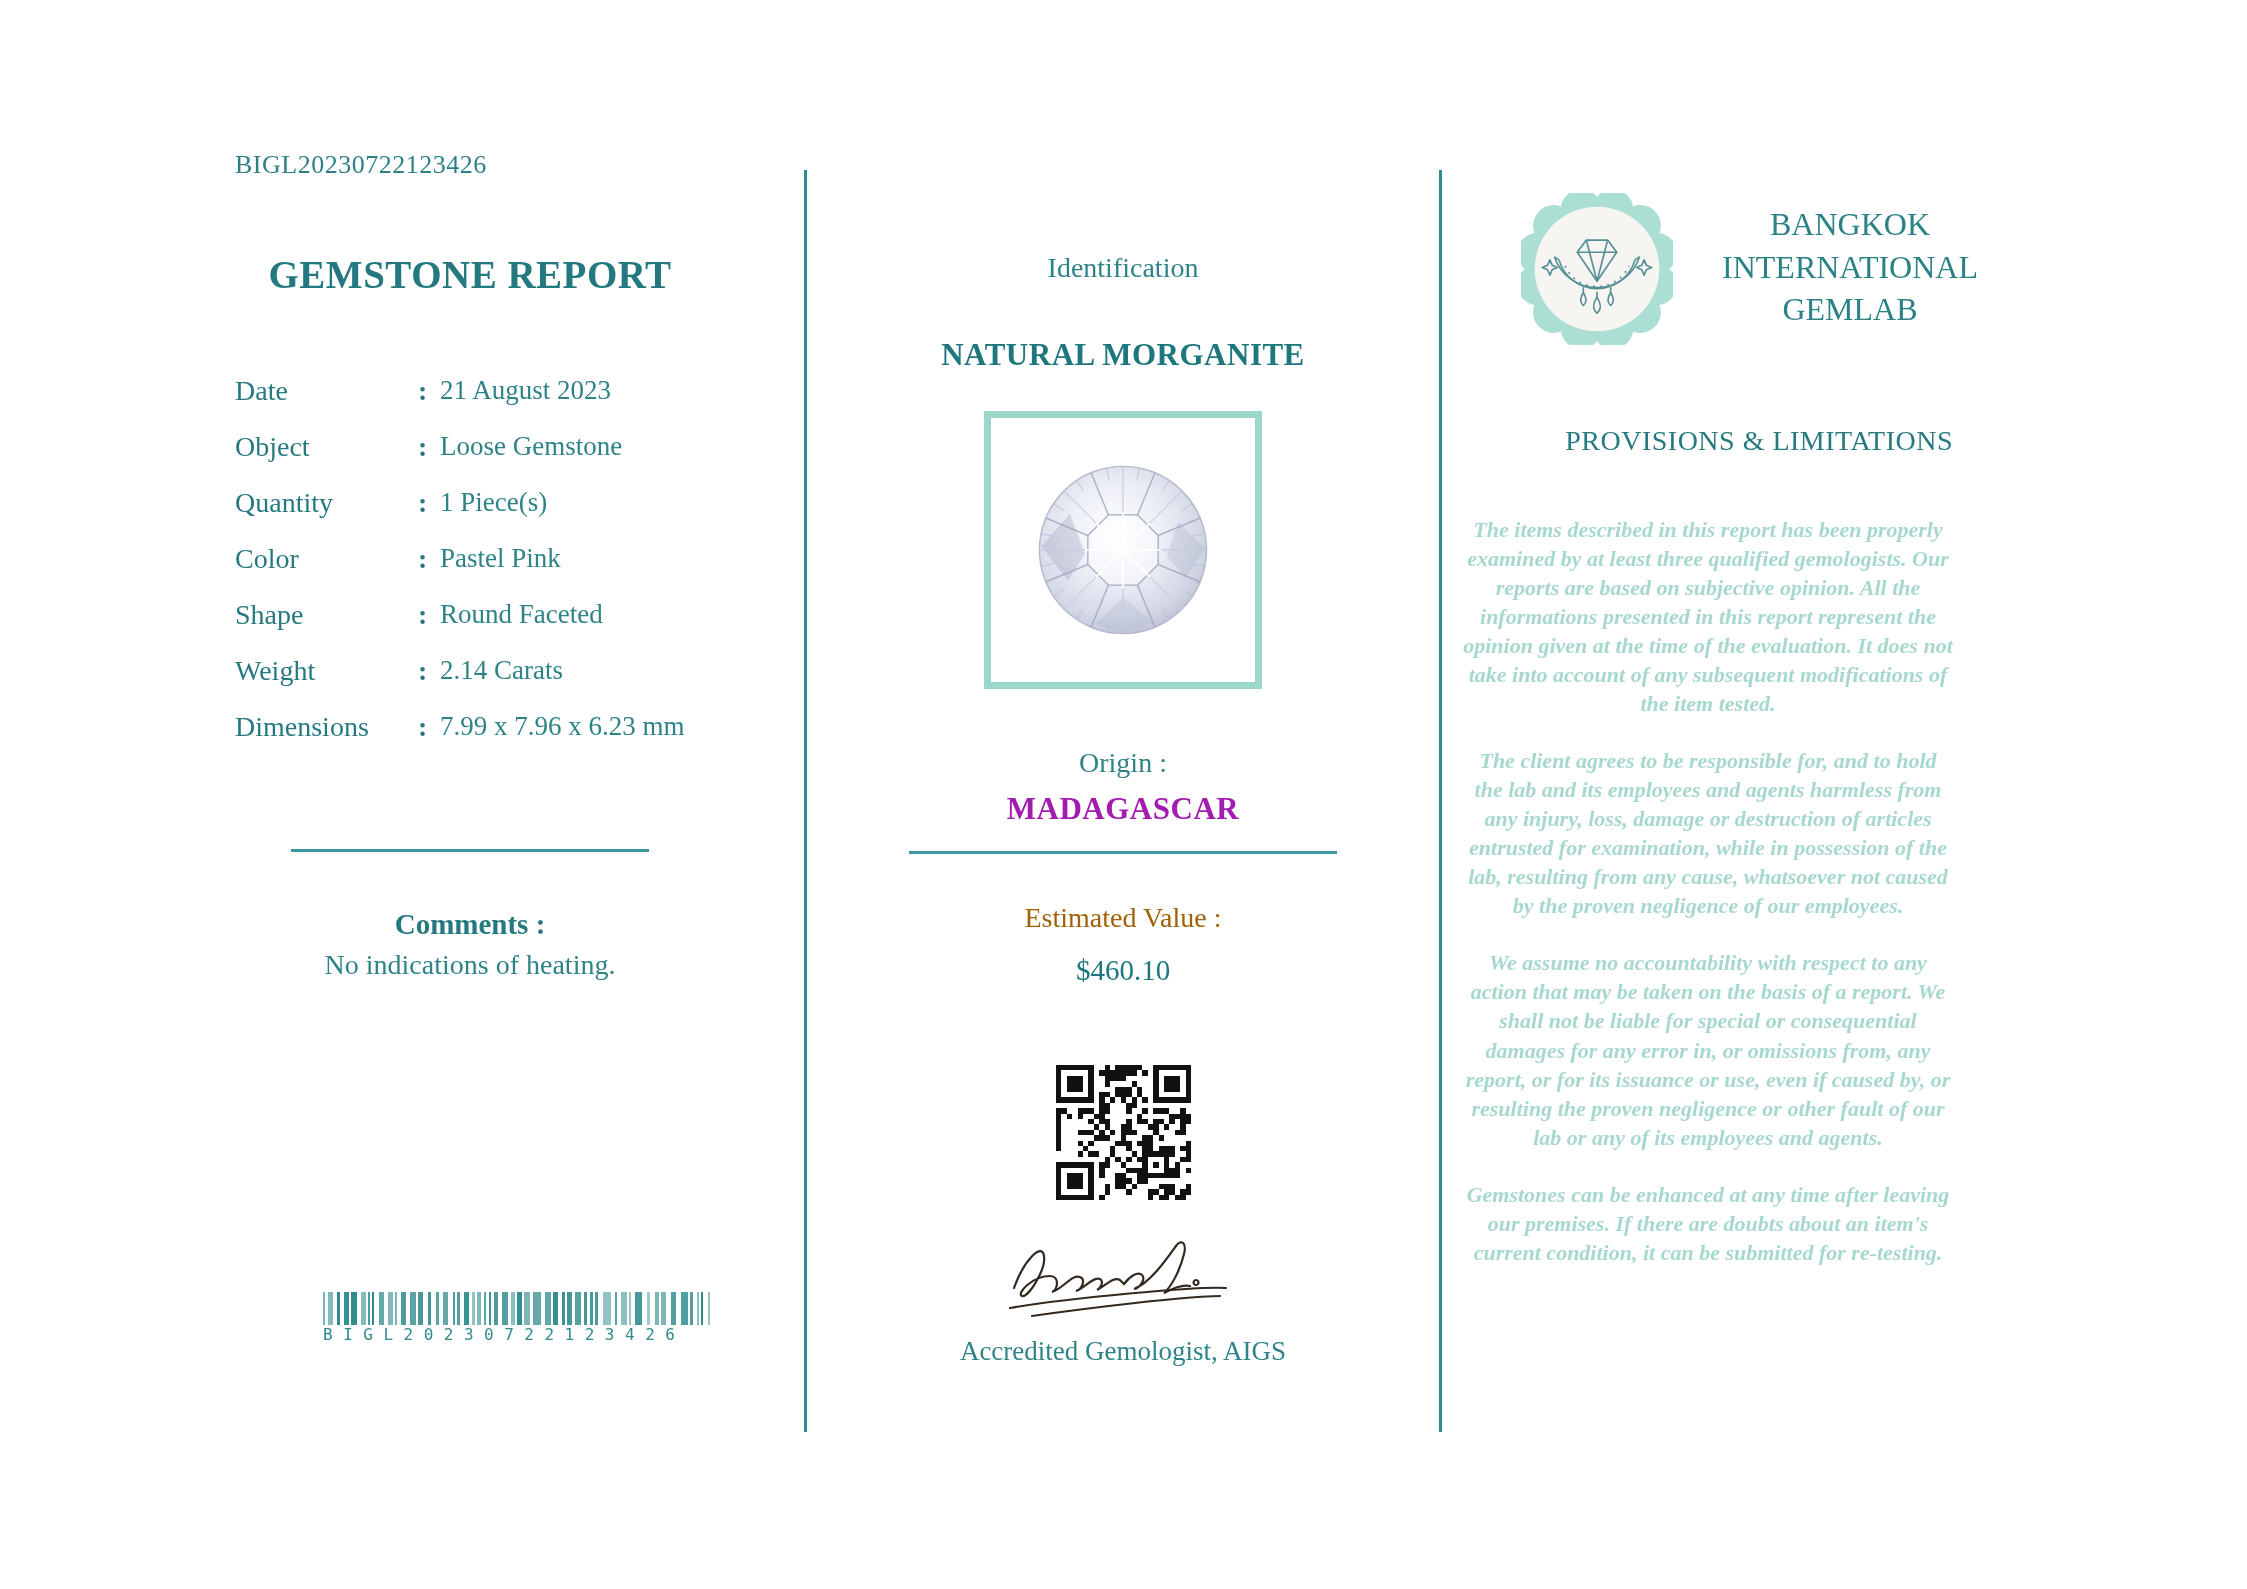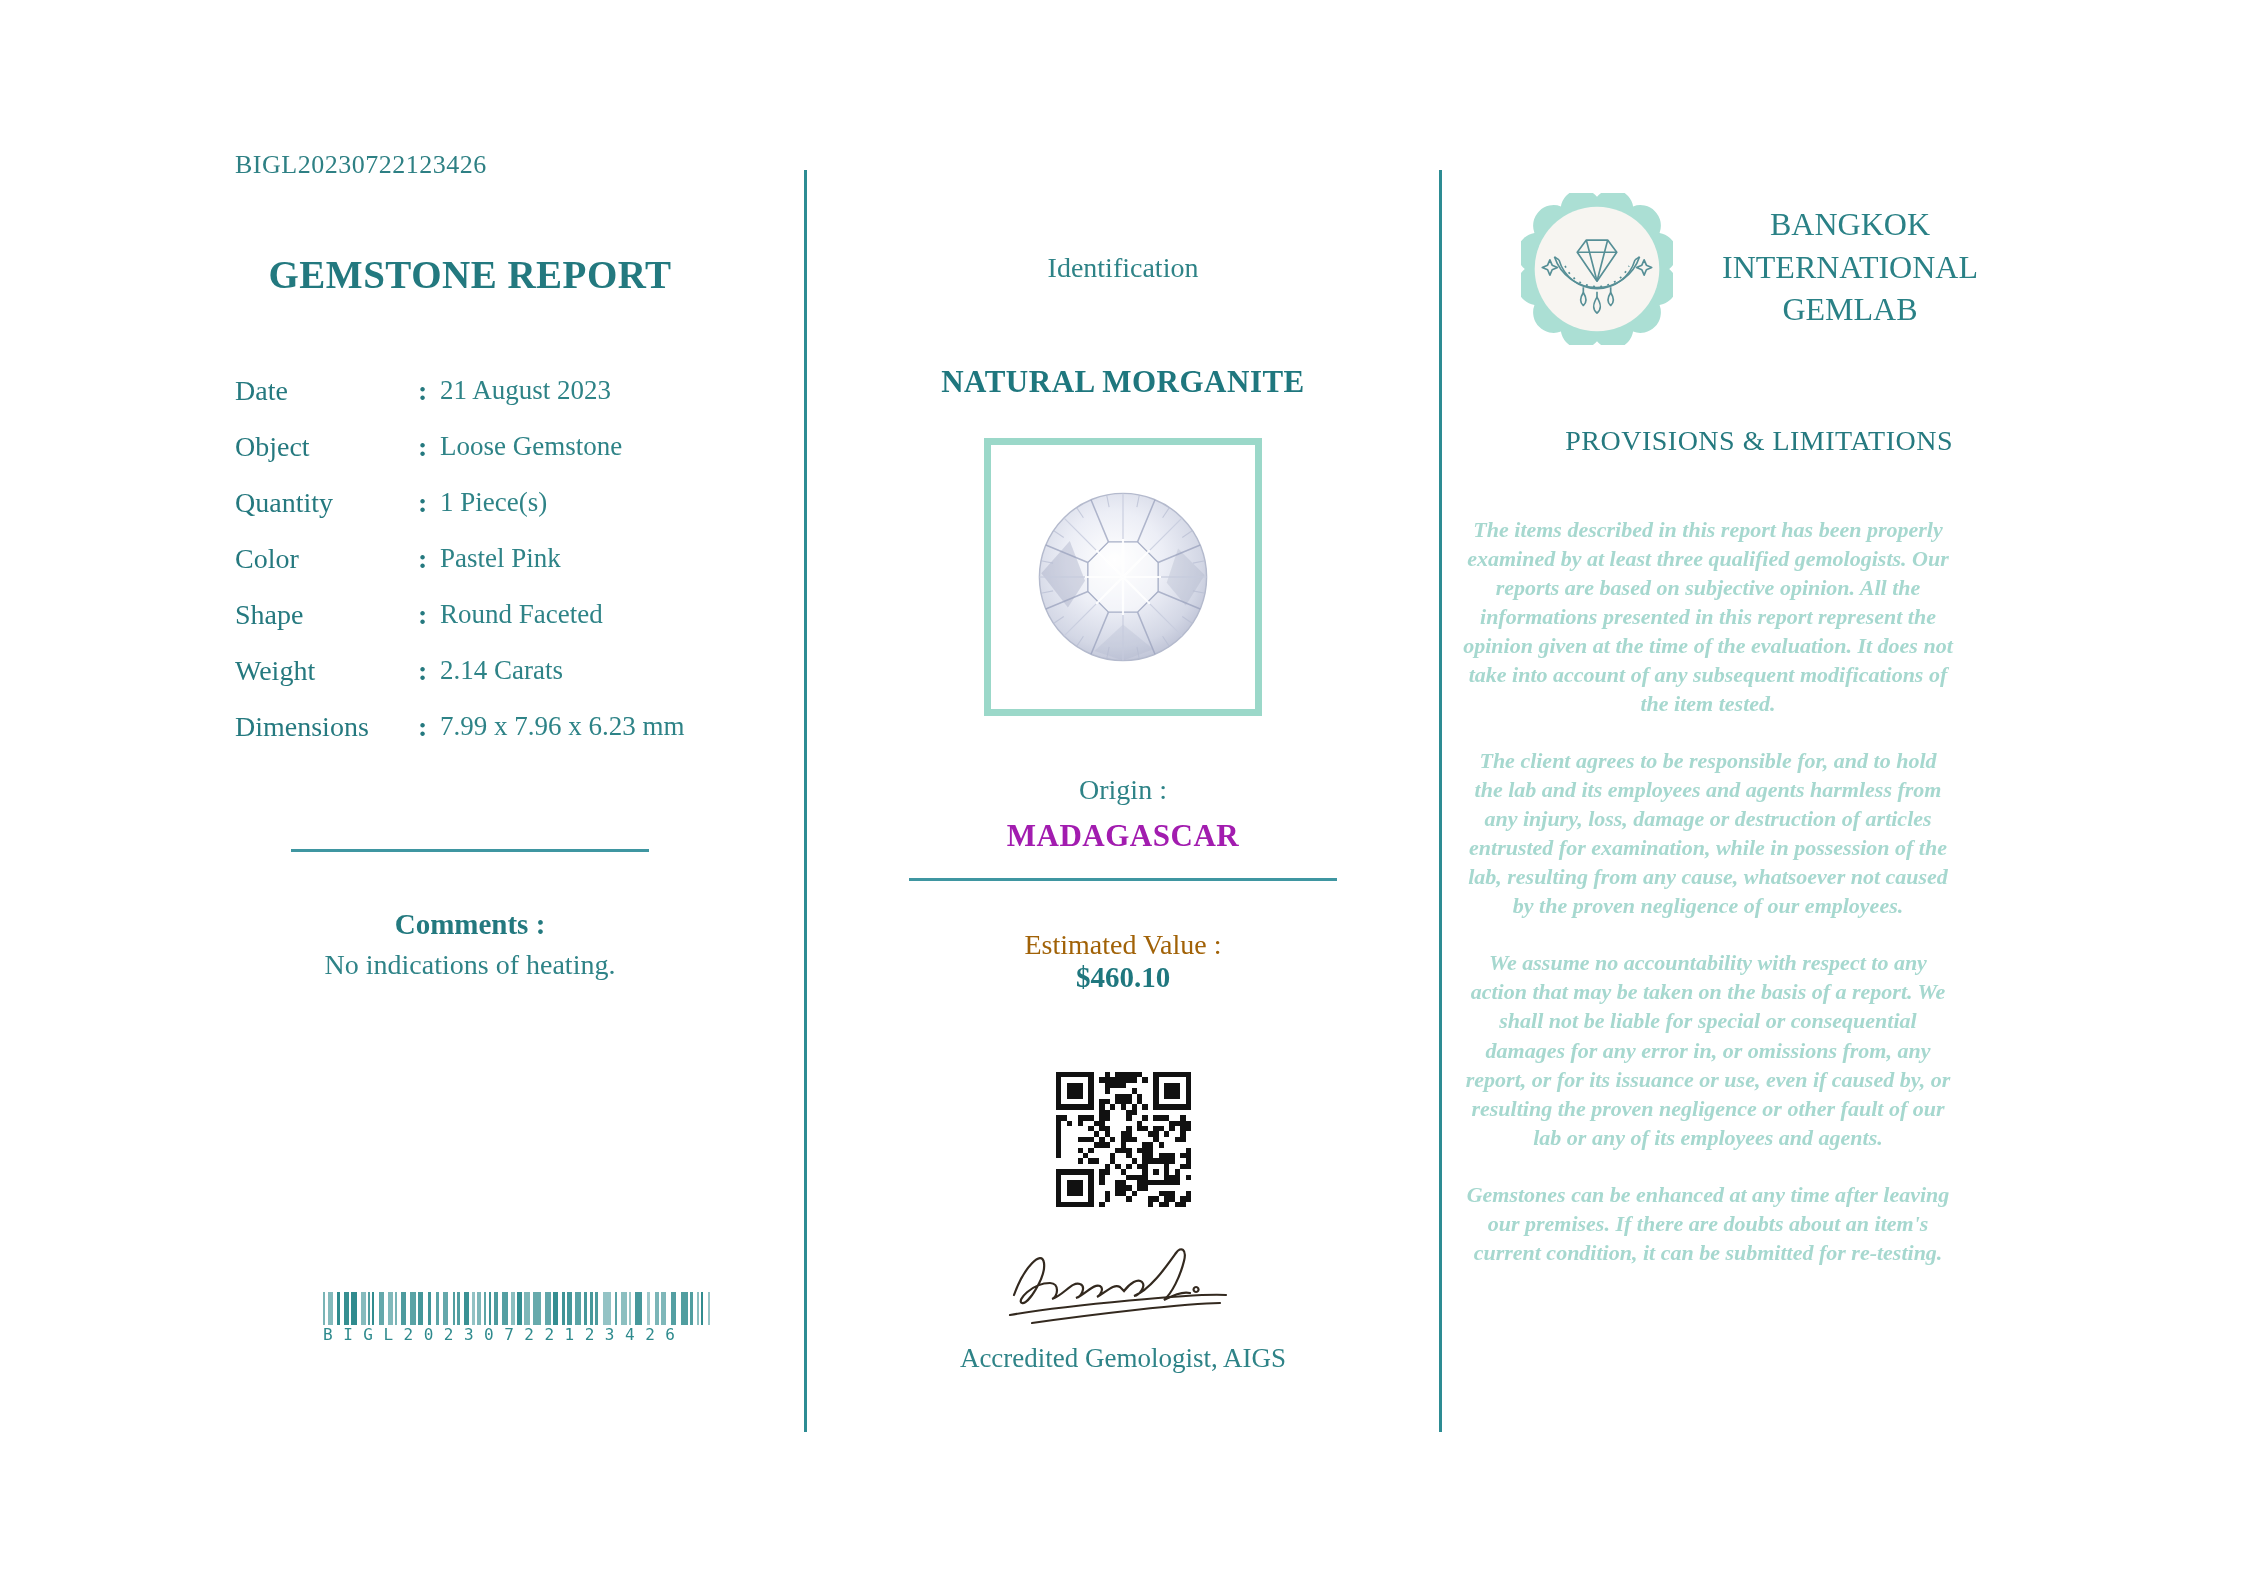--- a/index.html
+++ b/index.html
@@ -26,29 +26,29 @@
   .comments-label{margin-top:56px;text-align:center;font-size:29px;font-weight:bold;color:#23797f;}
   .comments-text{margin-top:8px;text-align:center;font-size:28px;color:#2e8387;}
   .barcode{position:absolute;left:163px;top:1292px;width:390px;}
   .barcode svg{display:block;width:390px;height:33px;}
   .barcode-text{margin-top:0;font-family:"DejaVu Sans Mono",monospace;font-size:16px;
                 letter-spacing:10.5px;color:#2e8a8d;white-space:nowrap;}
 
   
   .col-mid{position:absolute;left:808px;top:0;width:630px;text-align:center;}
   .id-label{margin-top:252px;font-size:28px;color:#2e8387;}
-  .species{margin-top:80px;font-size:31px;font-weight:bold;letter-spacing:.5px;color:#1f777e;}
+  .species{margin-top:53px;font-size:31px;font-weight:bold;letter-spacing:.5px;color:#1f777e;}
   .gem-box{width:264px;height:264px;border:7px solid #9bd8c9;margin:38px auto 0;background:#ffffff;
            display:flex;align-items:center;justify-content:center;}
   .gem-box svg{display:block;}
   .origin-label{margin-top:58px;font-size:28px;color:#2e8387;}
   .origin{margin-top:12px;font-size:31px;font-weight:bold;color:#a21caf;letter-spacing:.5px;}
   .rule-mid{width:428px;margin:24px auto 0;}
   .value-label{margin-top:48px;font-size:28px;color:#a16207;}
-  .value{font-size:29px;font-weight:bold;color:#1f777e;}
+  .value{margin-top:20px;font-size:29px;font-weight:normal;color:#1f777e;}
   .qr{display:block;margin:78px auto 0;width:135px;height:135px;}
   .signature{display:block;margin:26px auto 0;width:250px;height:100px;}
   .gemologist{margin-top:10px;font-size:27px;color:#2e8387;}
 
   
   .col-right{position:absolute;left:1463px;top:0;width:570px;}
   .lab-header{display:flex;align-items:flex-start;margin-top:193px;justify-content:center;}
   .logo{width:152px;height:152px;margin-left:40px;flex:none;}
   .lab-name{width:330px;margin-left:12px;padding-top:10px;text-align:center;
             font-size:32px;line-height:1.33;color:#2a8186;}

